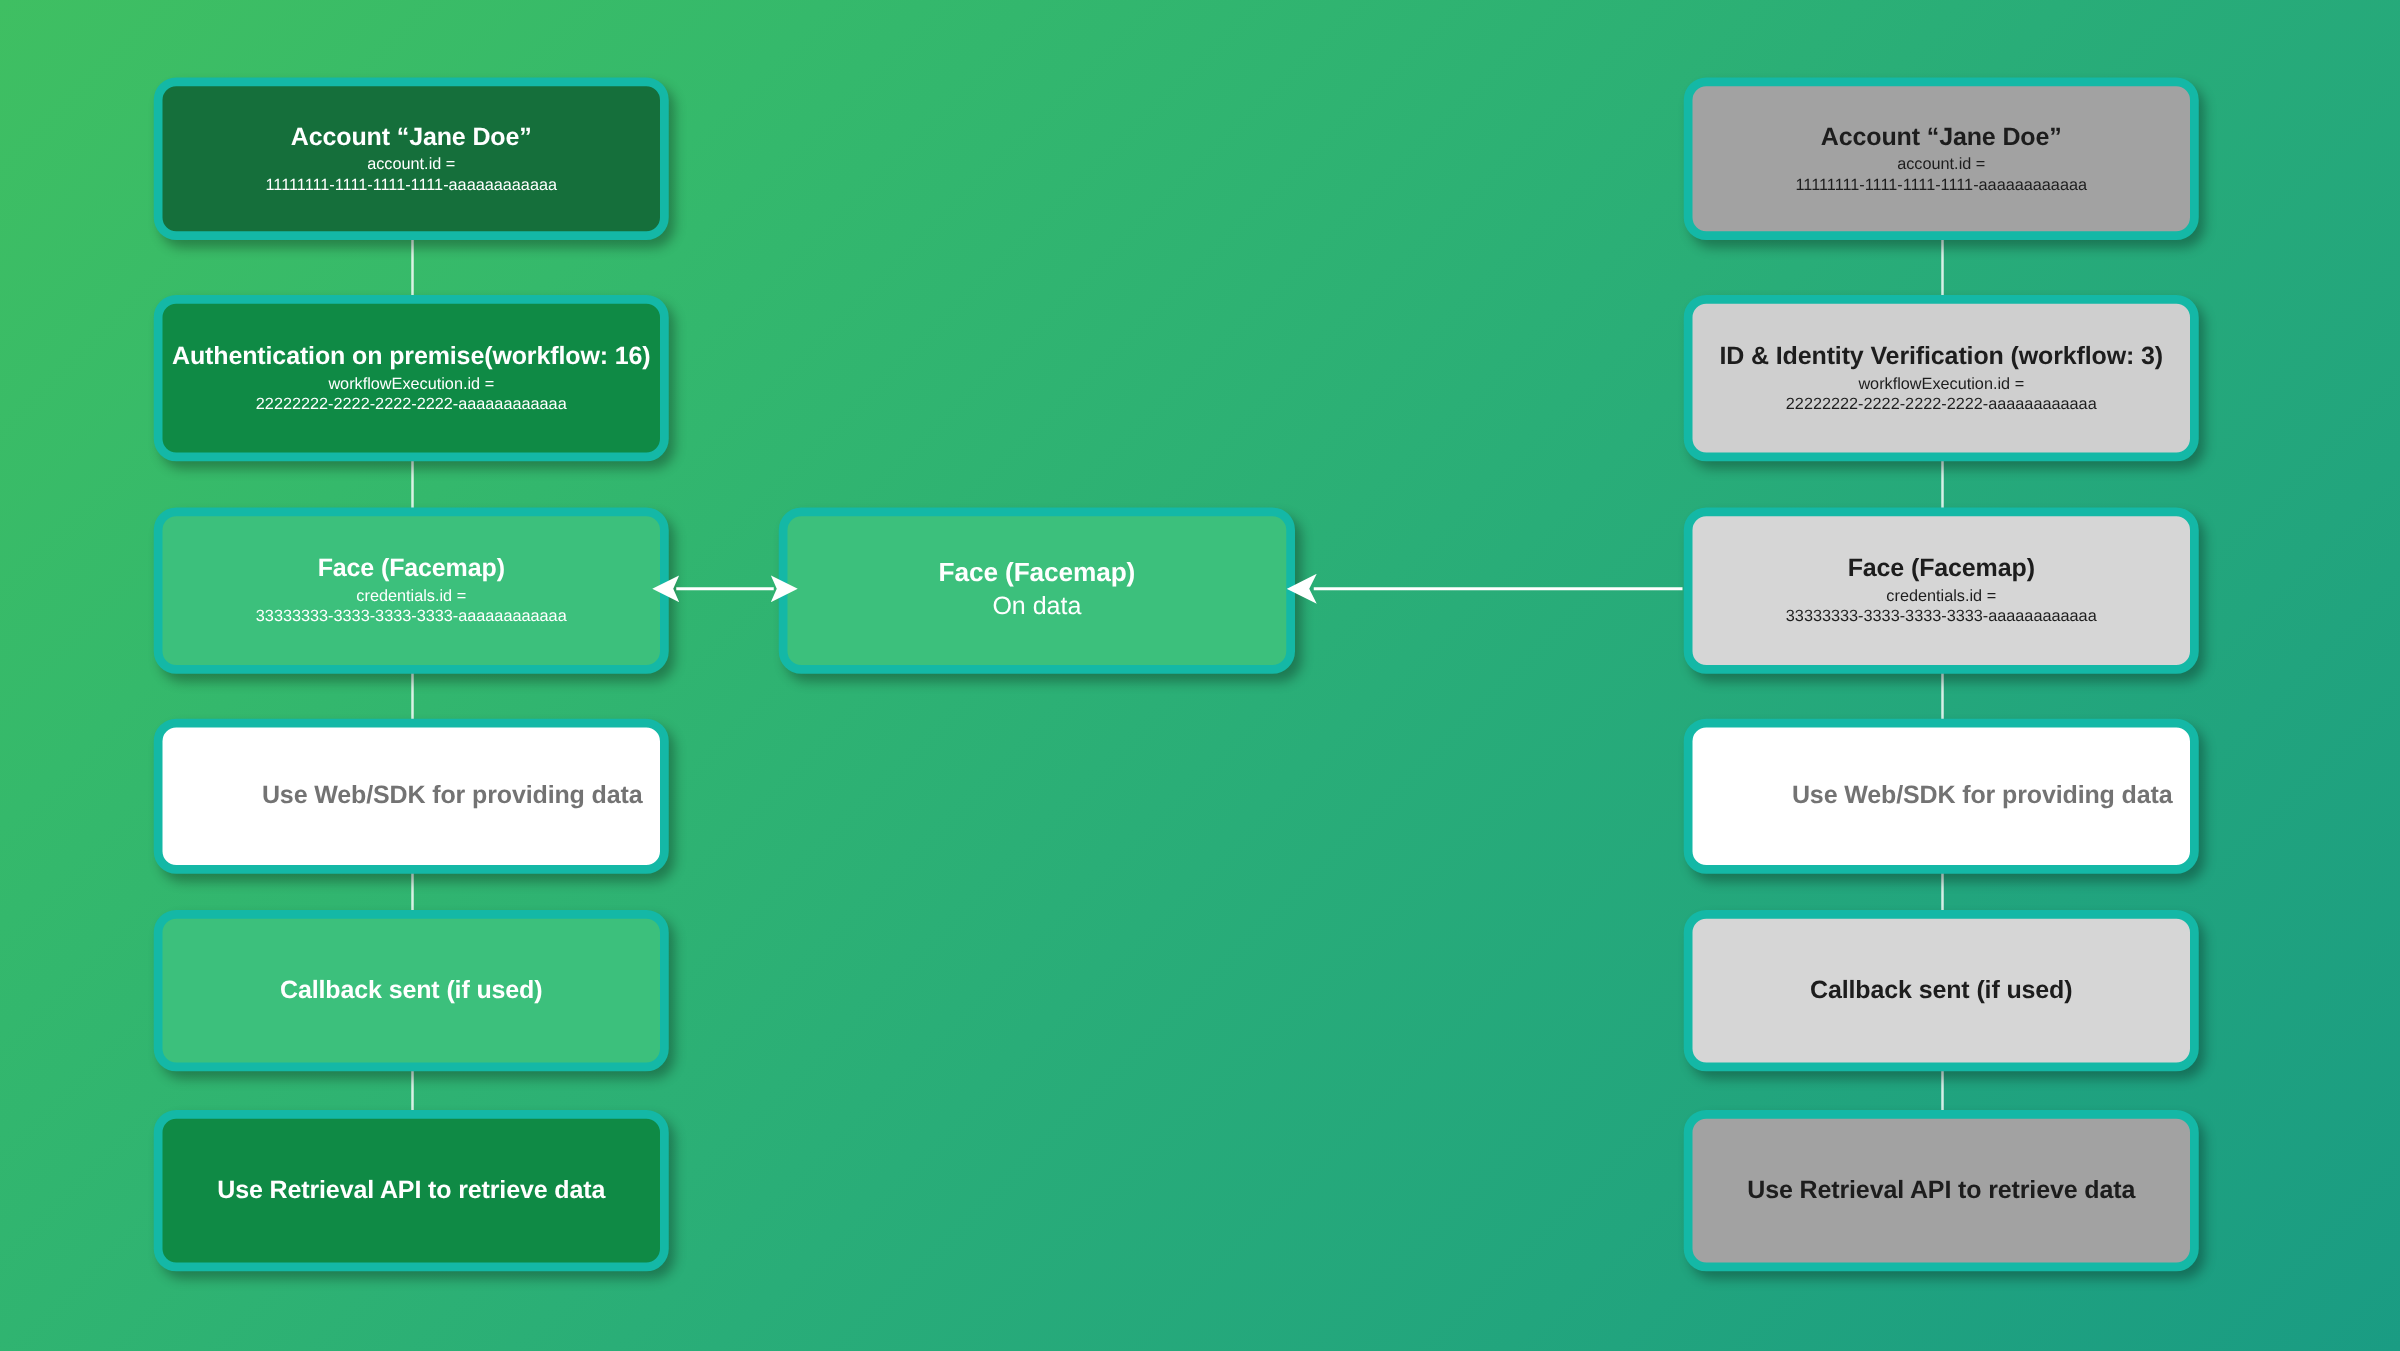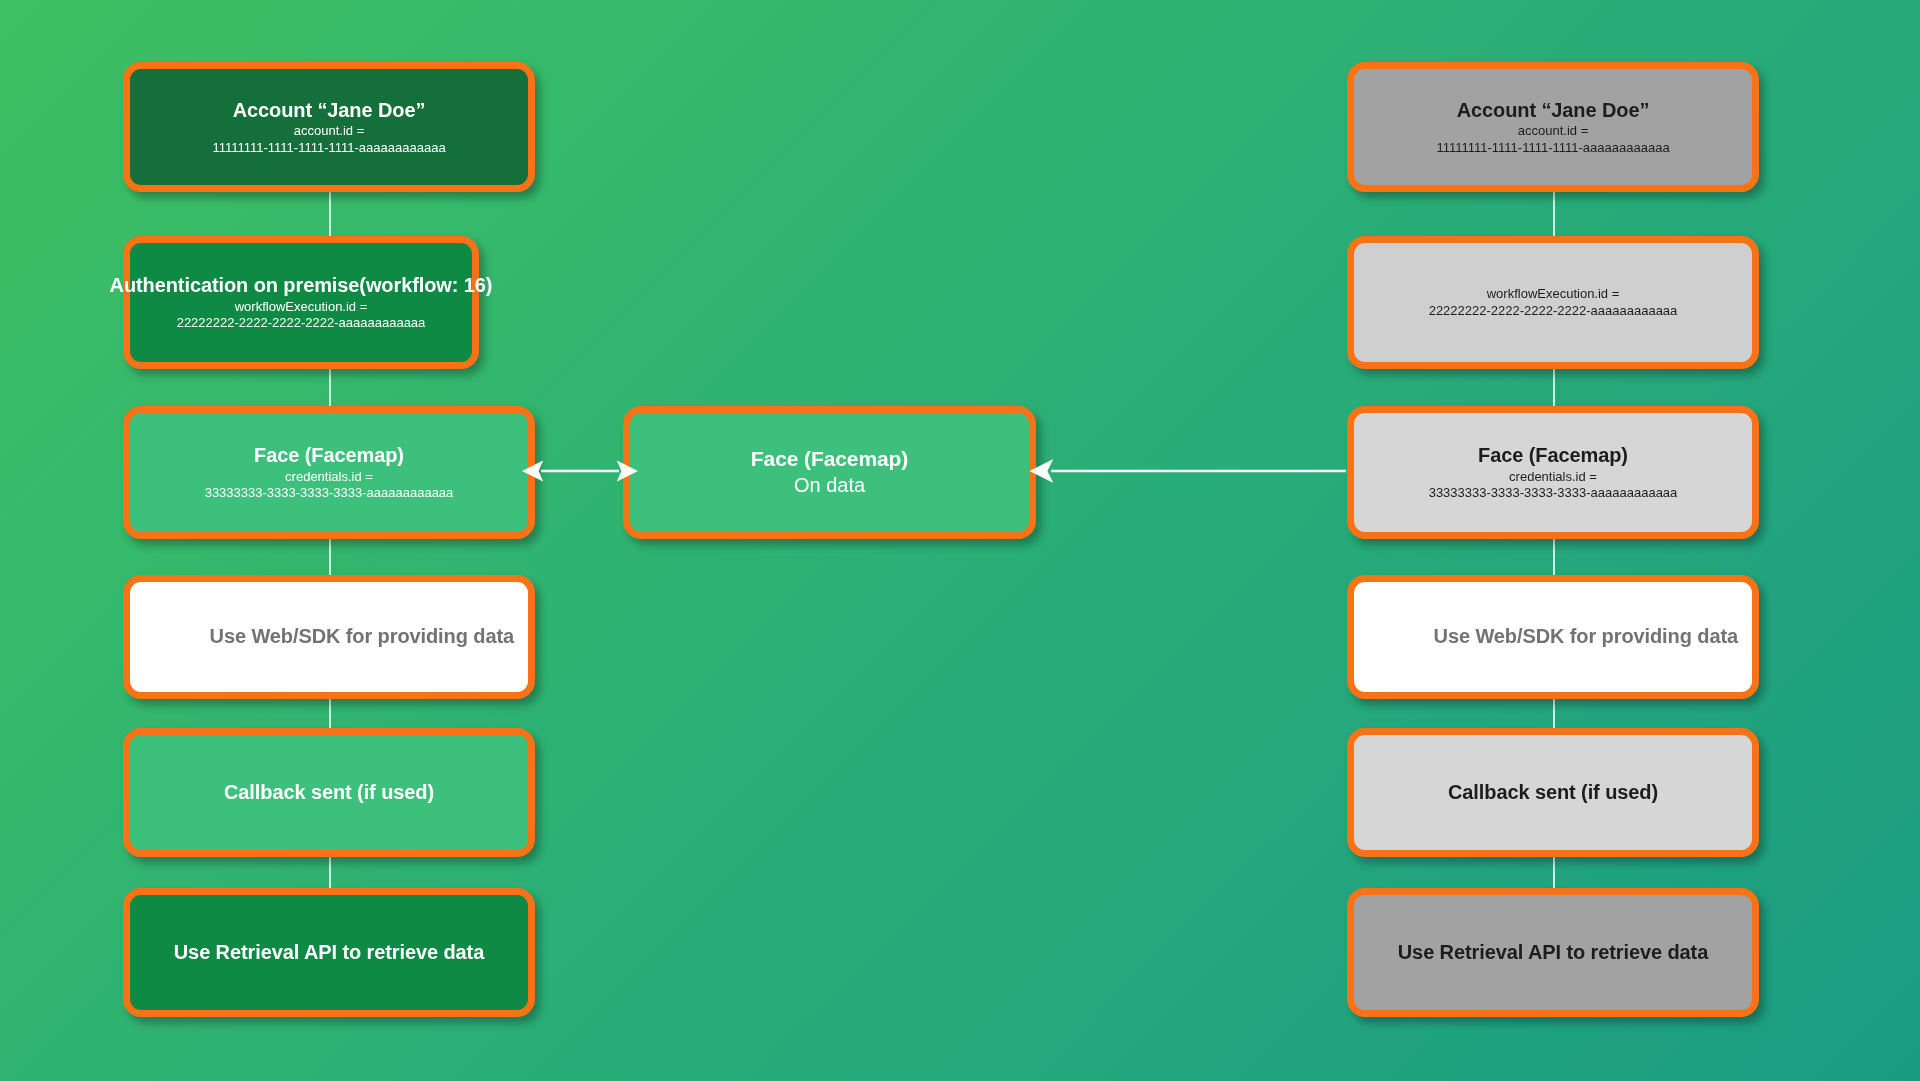--- a/index.html
+++ b/index.html
@@ -18,21 +18,21 @@
   .canvas {
     position: absolute;
     inset: 0;
   }
 
   
   .node {
     position: absolute;
     box-sizing: border-box;
     border-radius: 18px;
-    border: 7px solid #f97316;
+    border: 7px solid #14b8a6;
     box-shadow: 5px 6px 9px rgba(0,0,0,0.30);
     display: flex;
     flex-direction: column;
     align-items: center;
     justify-content: center;
     text-align: center;
     padding: 6px 14px;
     line-height: 1.28;
   }
   .node .title {
@@ -103,21 +103,21 @@
   <div class="vline" style="left:1553px; top:537px; height:40px;"></div>
   <div class="vline" style="left:1553px; top:697px; height:33px;"></div>
   <div class="vline" style="left:1553px; top:855px; height:35px;"></div>
 
   <div class="node fill-darkgreen" style="left:123px; top:62px; width:412px; height:130px;">
     <div class="title">Account “Jane Doe”</div>
     <div class="sub">account.id =</div>
     <div class="sub">11111111-1111-1111-1111-aaaaaaaaaaaa</div>
   </div>
 
-  <div class="node fill-green" style="left:123px; top:236px; width:356px; height:133px;">
+  <div class="node fill-green" style="left:123px; top:236px; width:412px; height:133px;">
     <div class="title">Authentication on premise(workflow: 16)</div>
     <div class="sub">workflowExecution.id =</div>
     <div class="sub">22222222-2222-2222-2222-aaaaaaaaaaaa</div>
   </div>
 
   <div class="node fill-midgreen" style="left:123px; top:406px; width:412px; height:133px;">
     <div class="title">Face (Facemap)</div>
     <div class="sub">credentials.id =</div>
     <div class="sub">33333333-3333-3333-3333-aaaaaaaaaaaa</div>
   </div>
@@ -139,20 +139,21 @@
     <div class="sub">On data</div>
   </div>
 
   <div class="node fill-gray-dark" style="left:1347px; top:62px; width:412px; height:130px;">
     <div class="title">Account “Jane Doe”</div>
     <div class="sub">account.id =</div>
     <div class="sub">11111111-1111-1111-1111-aaaaaaaaaaaa</div>
   </div>
 
   <div class="node fill-gray-lighter" style="left:1347px; top:236px; width:412px; height:133px;">
+    <div class="title">ID &amp; Identity Verification (workflow: 3)</div>
     <div class="sub">workflowExecution.id =</div>
     <div class="sub">22222222-2222-2222-2222-aaaaaaaaaaaa</div>
   </div>
 
   <div class="node fill-gray-light" style="left:1347px; top:406px; width:412px; height:133px;">
     <div class="title">Face (Facemap)</div>
     <div class="sub">credentials.id =</div>
     <div class="sub">33333333-3333-3333-3333-aaaaaaaaaaaa</div>
   </div>
 

